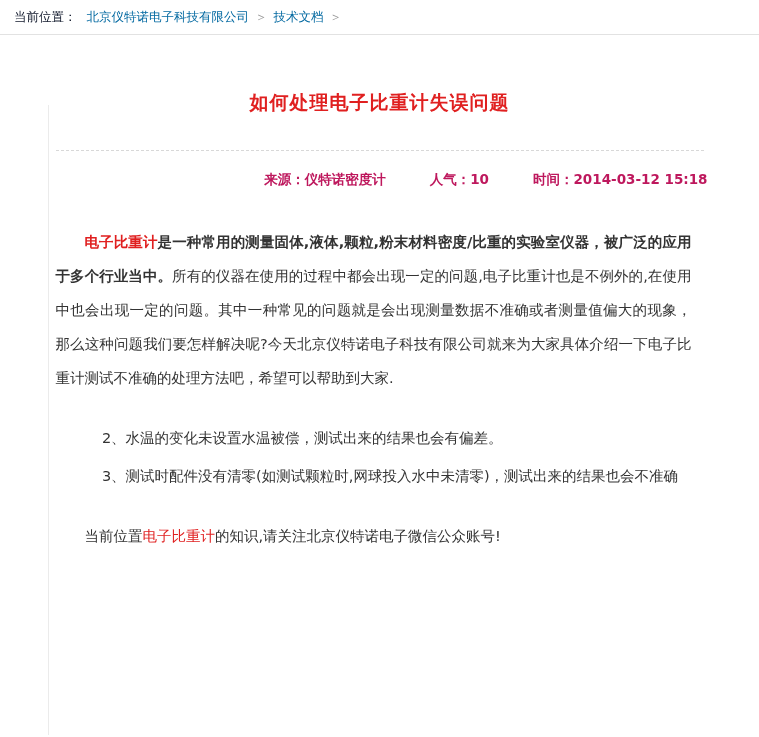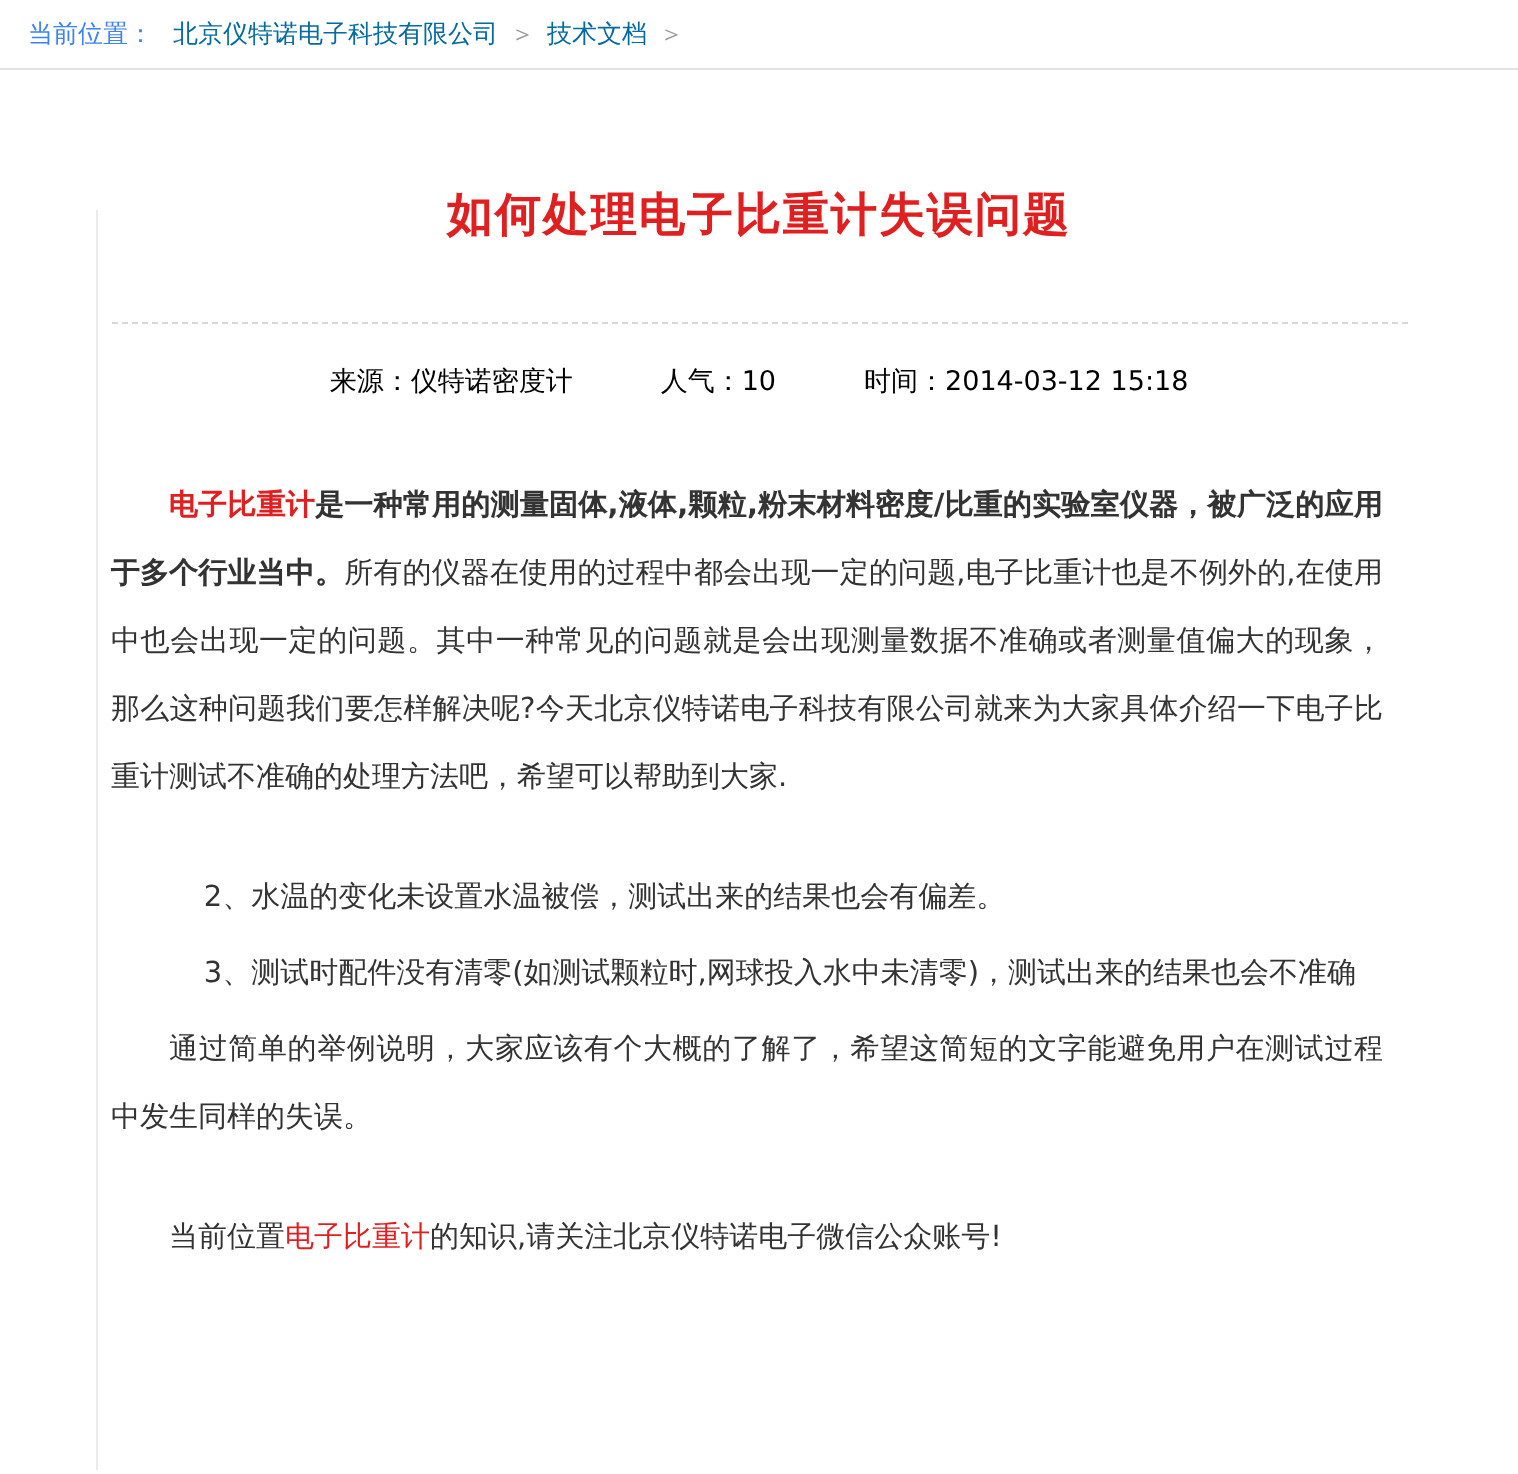--- a/index.html
+++ b/index.html
@@ -24,21 +24,21 @@
   .breadcrumb-bar {
     height: 34px;
     line-height: 34px;
     padding-left: 14px;
     font-size: 12.5px;
     color: #555555;
     border-bottom: 1px solid #e2e2e2;
     white-space: nowrap;
   }
   .breadcrumb-bar .bc-label {
-    color: #3b82f6;
+    color: #0f172a;
     margin-right: 10px;
   }
   .breadcrumb-bar .bc-link {
     color: #0369a1;
     text-decoration: none;
     cursor: pointer;
   }
   .breadcrumb-bar .bc-sep {
     color: #999999;
     margin: 0 6px;
@@ -58,36 +58,37 @@
     top: 70px;
     width: 1px;
     height: 630px;
     background: #ebebeb;
   }
 
   .article-title {
     text-align: center;
     color: #d93025;
     color: #e02020;
-    font-size: 23px;
+    font-size: 19px;
     font-weight: bold;
     letter-spacing: 1px;
     padding: 24px 0 22px 0;
     font-family: "DejaVu Sans", "Liberation Sans", sans-serif;
   }
   .meta-sep {
     border-top: 1px dashed #d8d8d8;
     margin: 0 26px;
   }
   .article-meta {
-    text-align: center;
-    color: #000000;
+    text-align: right;
+    color: #be185d;
     font-size: 13.5px;
     padding: 20px 0 10px 0;
     white-space: nowrap;
+    font-weight: bold;
   }
   .article-meta .meta-item {
     display: inline-block;
     margin: 0 22px;
   }
 
   .article-body {
     padding: 26px 26px 0 26px;
     font-size: 14.5px;
     line-height: 34px;
@@ -142,21 +143,20 @@
 
     <div class="article-body">
 
       <p class="p-lead"><span class="kw-bold-red">电子比重计</span><span class="b">是一种常用的测量固体,液体,颗粒,粉末材料密度/比重的实验室仪器，被广泛的应用于多个行业当中。</span><span>所有的仪器在使用的过程中都会出现一定的问题,电子比重计也是不例外的,在使用中也会出现一定的问题。其中一种常见的问题就是会出现测量数据不准确或者测量值偏大的现象，那么这种问题我们要怎样解决呢?今天北京仪特诺电子科技有限公司就来为大家具体介绍一下电子比重计测试不准确的处理方法吧，希望可以帮助到大家.</span></p>
 
       <div class="p-spacer"></div>
 
       <p class="p-list">2、水温的变化未设置水温被偿，测试出来的结果也会有偏差。</p>
       <p class="p-list">3、测试时配件没有清零(如测试颗粒时,网球投入水中未清零)，测试出来的结果也会不准确</p>
 
-      <p class="p-indent">通过简单的举例说明，大家应该有个大概的了解了，希望这简短的文字能避免用户在测试过程中发生同样的失误。</p>
 
       <div class="p-spacer"></div>
 
       <p class="p-indent"><span>当前位置</span><span class="kw-red">电子比重计</span><span>的知识,请关注北京仪特诺电子微信公众账号!</span></p>
 
     </div>
   </div>
 
 </div>
 

